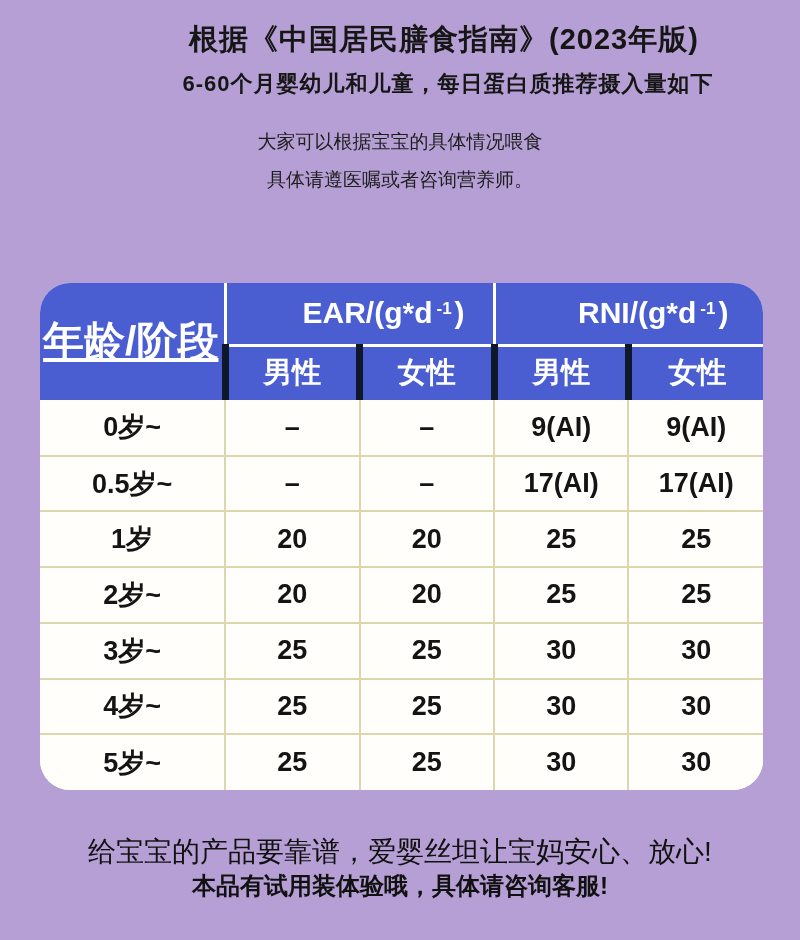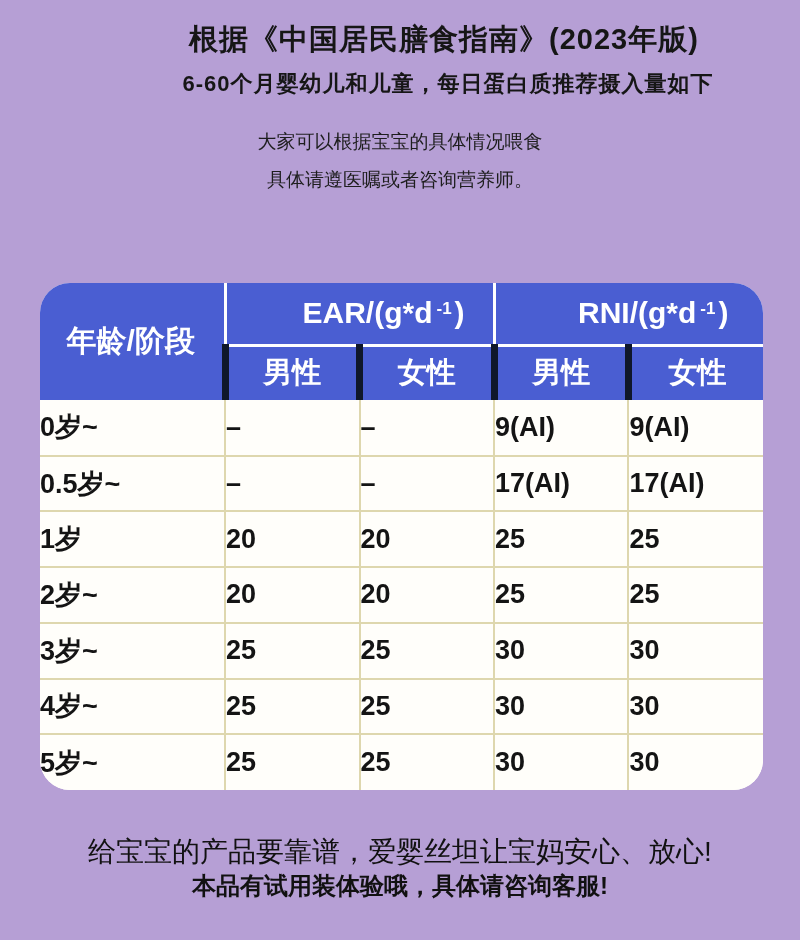--- a/index.html
+++ b/index.html
@@ -25,33 +25,33 @@
     background:#fffefa;
   }
   table { width:100%; height:100%; border-collapse:collapse; table-layout:fixed; }
 
   thead th {
     background:#4a5ed2; color:#ffffff; font-weight:700;
     text-align:center; vertical-align:middle; padding:0;
   }
   thead tr.group-row { height:62px; }
   thead tr.sub-row   { height:55px; }
-  th.corner { font-size:30px; }
+  th.corner { font-size:41px;text-decoration:underline; }
   th.group  { font-size:30px; border-left:3px solid #ffffff; border-bottom:3px solid #ffffff;padding-left:48px; }
   th.sub    { font-size:29px; border-left:7px solid #0f172a; }
   th.group sup {
     font-size:17px; font-weight:700;
     vertical-align:9px; margin:0 3px 0 4px;
   }
 
   tbody tr { height:55px; }
   tbody td {
     background:#fffefa;
     border:2px solid #ded7ae;
-    text-align:left; vertical-align:middle;
+    text-align:center; vertical-align:middle;
     font-size:27px; font-weight:600; color:#141414;
     padding:0;
   }
   tbody td:first-child { border-left:0; }
   tbody td:last-child  { border-right:0; }
   tbody tr:first-child td { border-top:0; }
   tbody tr:last-child td  { border-bottom:0; }
 
   .footer1 { top:833px; font-size:28px; font-weight:400; color:#111; }
   .footer2 { top:870px; font-size:24px; font-weight:700; color:#111; }

